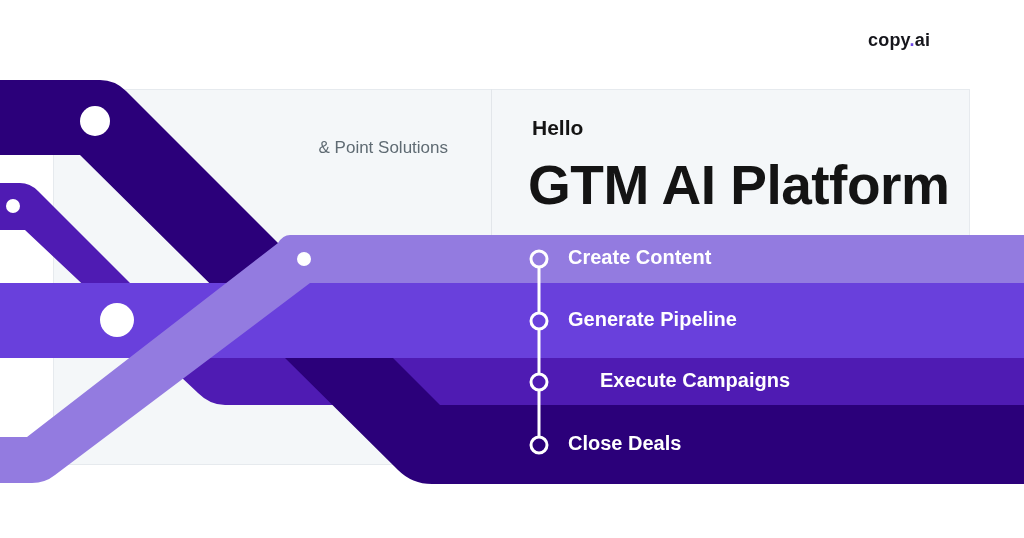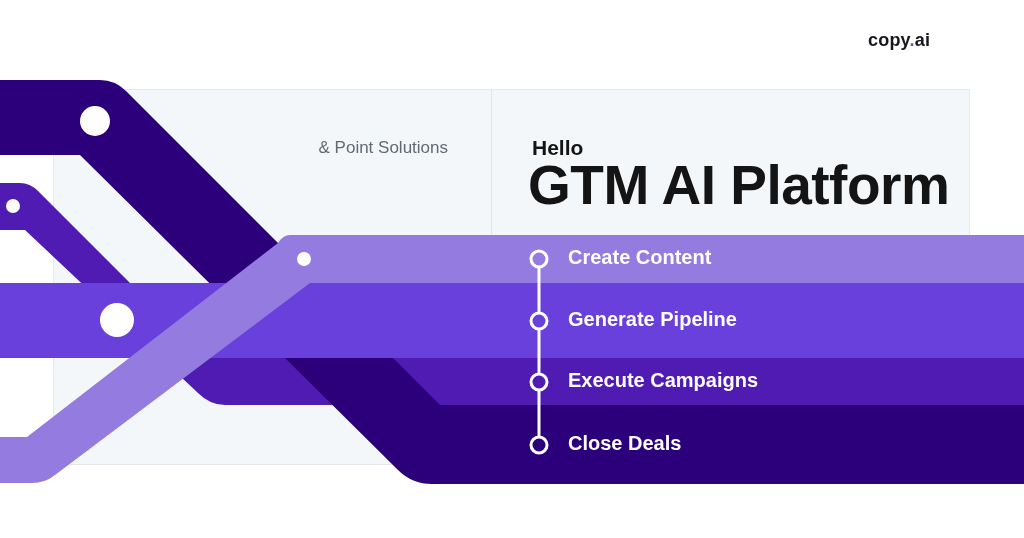--- a/index.html
+++ b/index.html
@@ -52,21 +52,21 @@
       font-size: 17px;
       line-height: 27px;
       color: #5f6b73;
     }
     .goodbye b {
       font-weight: 700;
     }
     .hello {
       position: absolute;
       left: 532px;
-      top: 136px;
+      top: 116px;
       font-size: 21px;
       font-weight: 700;
       color: #141414;
     }
     .headline {
       position: absolute;
       left: 528px;
       top: 153px;
       font-size: 55px;
       font-weight: 700;
@@ -125,15 +125,15 @@
   <line x1="539" y1="259" x2="539" y2="445" stroke="#ffffff" stroke-width="3"></line>
   <circle cx="539" cy="259" r="8" fill="#937be0" stroke="#ffffff" stroke-width="3"></circle>
   <circle cx="539" cy="321" r="8" fill="#6940dc" stroke="#ffffff" stroke-width="3"></circle>
   <circle cx="539" cy="382" r="8" fill="#4f1bb3" stroke="#ffffff" stroke-width="3"></circle>
   <circle cx="539" cy="445" r="8" fill="#2b007a" stroke="#ffffff" stroke-width="3"></circle>
 </svg>
 
 <div class="steps">
   <div class="step-label" style="top:246px;text-align:right;">Create Content</div>
   <div class="step-label" style="top:308px;">Generate Pipeline</div>
-  <div class="step-label" style="top:369px;">Execute Campaigns</div>
+  <div class="step-label" style="top:369px;margin-left:32px;">Execute Campaigns</div>
   <div class="step-label" style="top:432px;">Close Deals</div>
 </div>
 
 </body></html>

